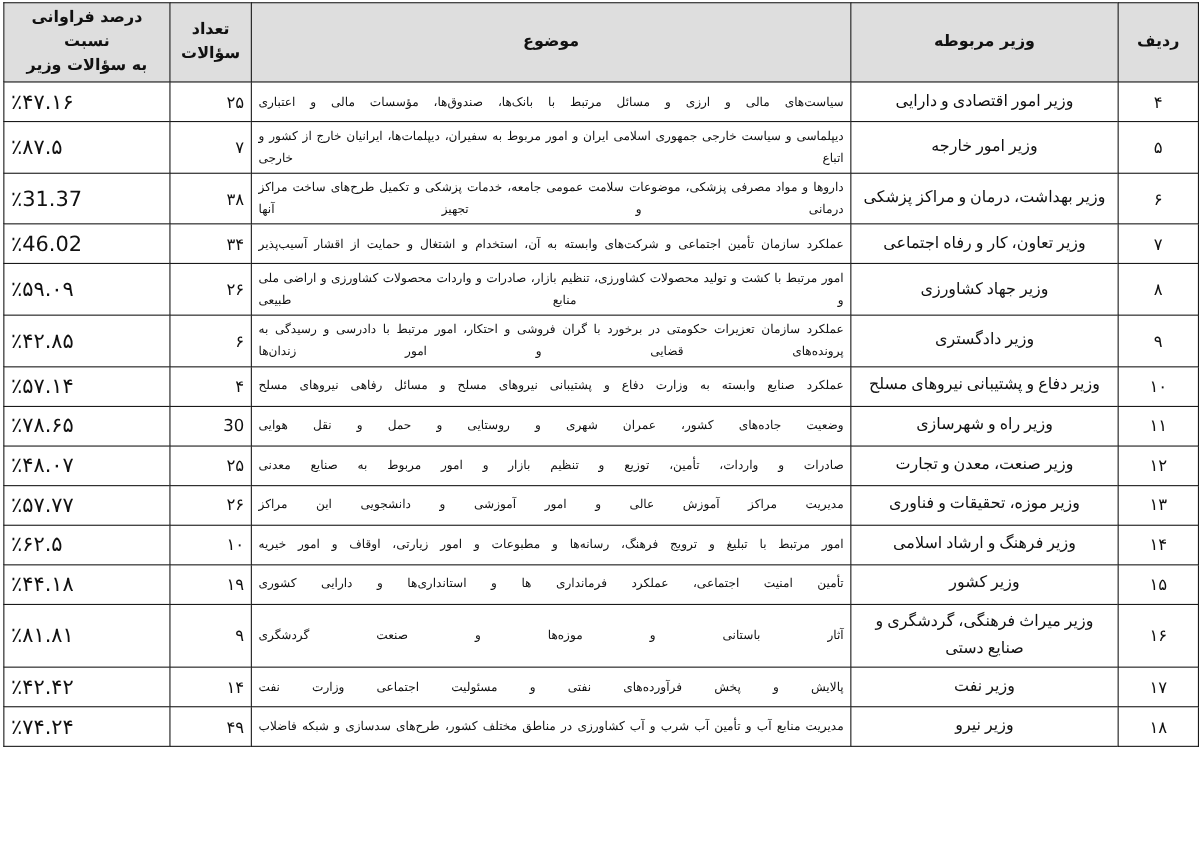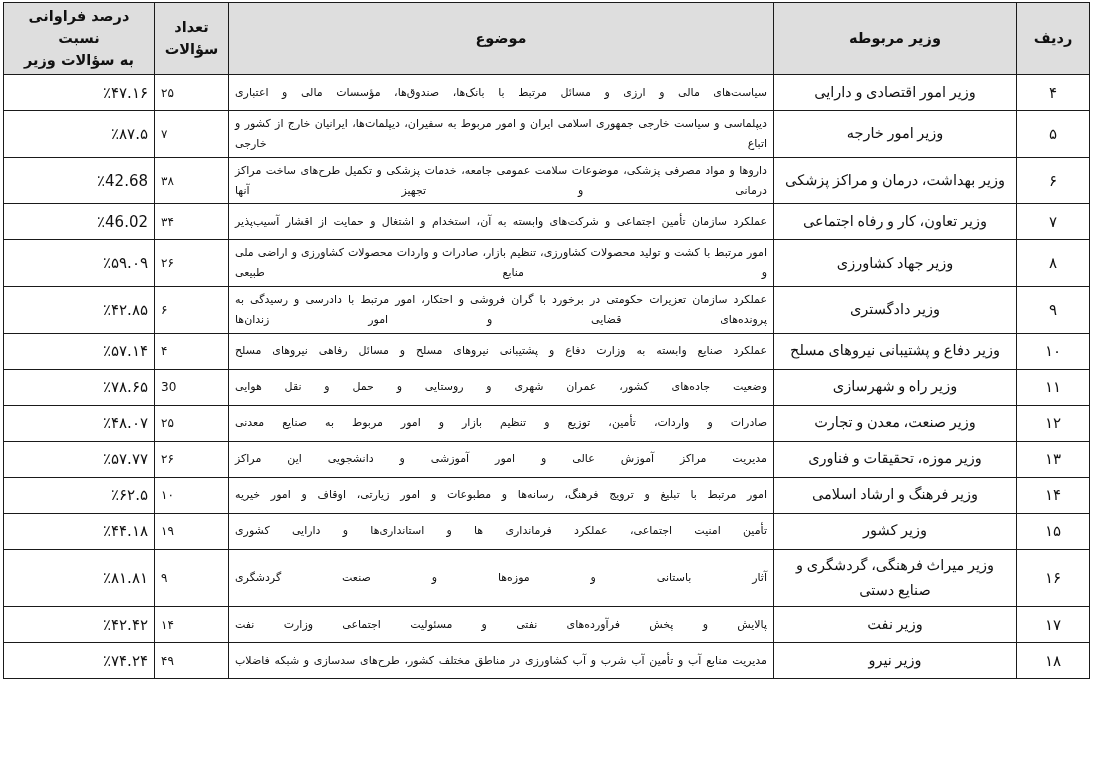--- a/index.html
+++ b/index.html
@@ -68,26 +68,26 @@
     font-family: Liberation Serif, serif;
   }
   td.cell-mozoo {
     text-align: justify;
     text-align-last: justify;
     font-size: 11px;
     line-height: 1.8;
     padding: 4px 9px;
   }
   td.cell-tedad {
-    text-align: left;
-    font-size: 12px;
-  }
-  td.cell-darsad {
     text-align: right;
     font-size: 15px;
+  }
+  td.cell-darsad {
+    text-align: left;
+    font-size: 19px;
     direction: ltr;
     unicode-bidi: isolate;
   }
 
   tbody tr { height: 36px; }
 
   .hdr-line { display: block; }
 </style>
 </head>
 <body>
@@ -129,21 +129,21 @@
           <td class="cell-vazir">وزیر امور خارجه</td>
           <td class="cell-mozoo">دیپلماسی و سیاست خارجی جمهوری اسلامی ایران و امور مربوط به سفیران، دیپلمات‌ها، ایرانیان خارج از کشور و اتباع خارجی</td>
           <td class="cell-tedad">۷</td>
           <td class="cell-darsad">٪۸۷.۵</td>
         </tr>
         <tr>
           <td class="cell-radif">۶</td>
           <td class="cell-vazir">وزیر بهداشت، درمان و مراکز پزشکی</td>
           <td class="cell-mozoo">داروها و مواد مصرفی پزشکی، موضوعات سلامت عمومی جامعه، خدمات پزشکی و تکمیل طرح‌های ساخت مراکز درمانی و تجهیز آنها</td>
           <td class="cell-tedad">۳۸</td>
-          <td class="cell-darsad">٪42.68</td>
+          <td class="cell-darsad">٪31.37</td>
         </tr>
         <tr>
           <td class="cell-radif">۷</td>
           <td class="cell-vazir">وزیر تعاون، کار و رفاه اجتماعی</td>
           <td class="cell-mozoo">عملکرد سازمان تأمین اجتماعی و شرکت‌های وابسته به آن، استخدام و اشتغال و حمایت از اقشار آسیب‌پذیر</td>
           <td class="cell-tedad">۳۴</td>
           <td class="cell-darsad">٪46.02</td>
         </tr>
         <tr>
           <td class="cell-radif">۸</td>

